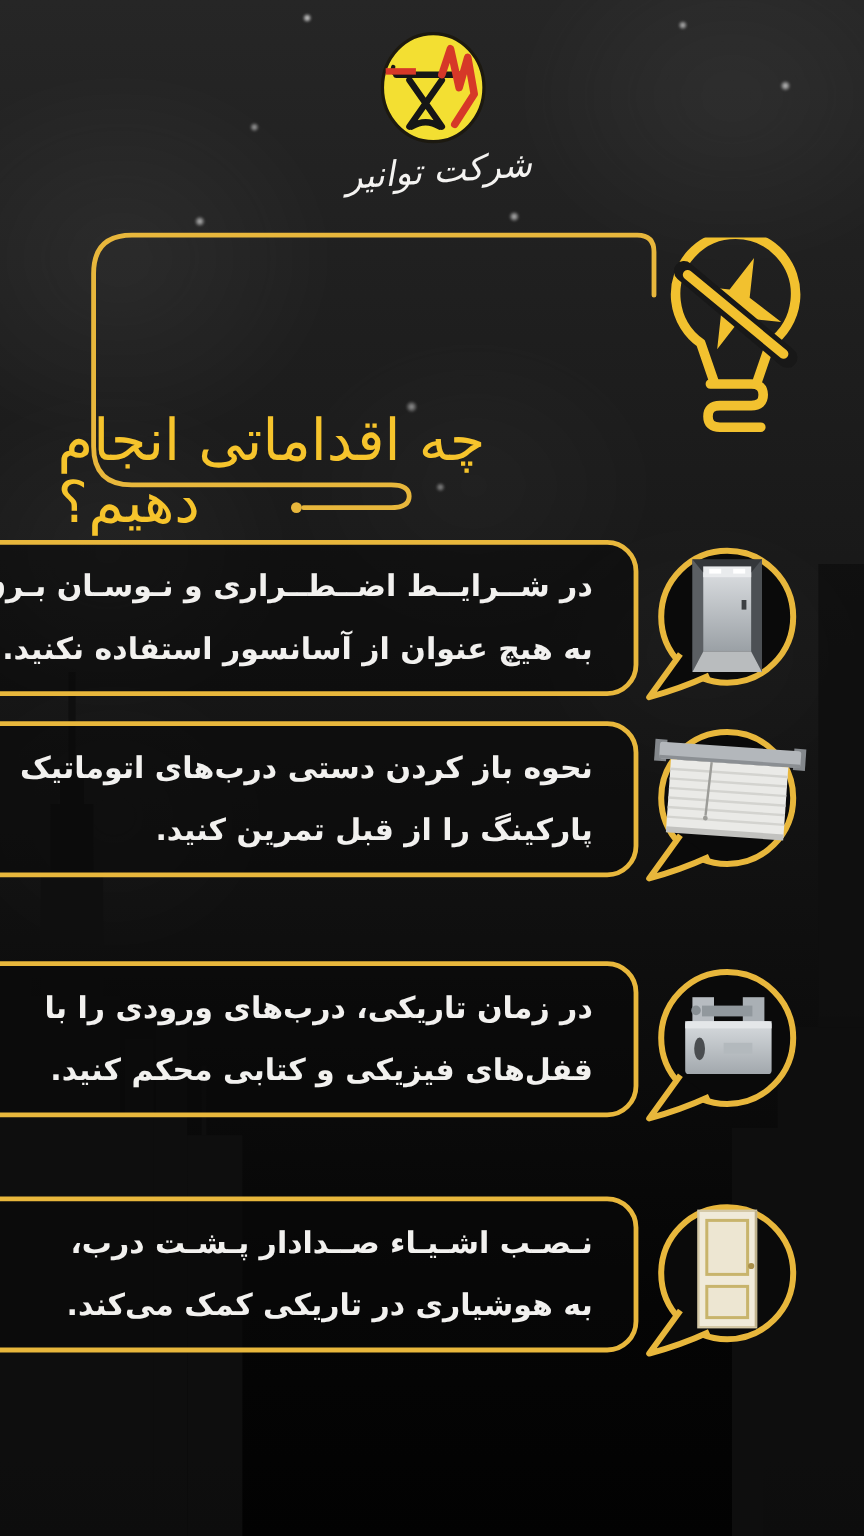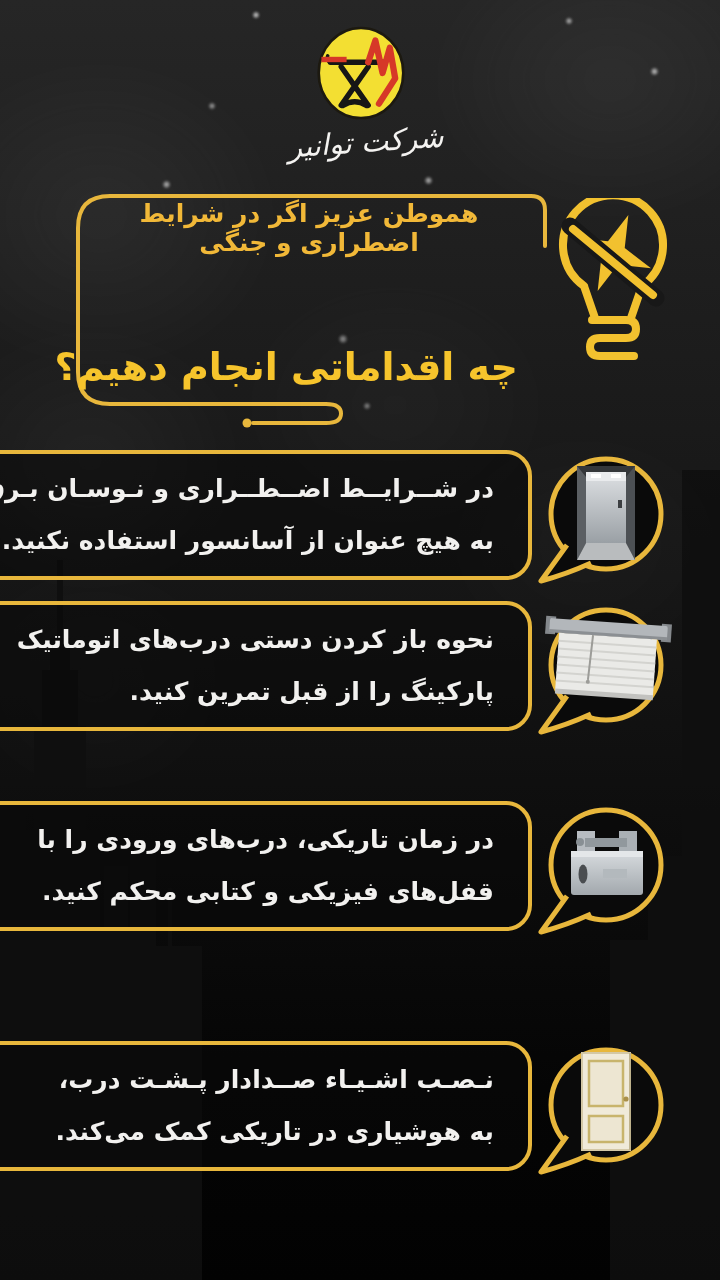--- a/index.html
+++ b/index.html
@@ -33,22 +33,22 @@
   .h-line1{
     position:absolute;left:78px;top:199px;width:462px;text-align:center;direction:rtl;
     color:#f1b838;font-size:25px;font-weight:bold;letter-spacing:0;
   }
   .h-title{
     position:absolute;left:70px;top:237px;width:470px;text-align:center;direction:rtl;
     color:var(--title-yellow);font-size:71px;font-weight:bold;letter-spacing:1px;line-height:100px;
     text-shadow:0 2px 0 rgba(0,0,0,0.35);
   }
   .h-sub{
-    position:absolute;left:48px;top:341px;width:470px;text-align:right;direction:rtl;
-    color:var(--title-yellow);font-size:38px;font-weight:bold;line-height:52px;
+    position:absolute;left:48px;top:341px;width:470px;text-align:left;direction:rtl;
+    color:var(--title-yellow);font-size:48px;font-weight:normal;line-height:52px;
   }
   
   .tip-card{position:absolute;left:0;width:720px;height:130px;}
   .card-box{
     position:absolute;left:-30px;top:0;width:562px;height:130px;
     border:4px solid var(--yellow);border-radius:26px;background:var(--card-bg);
     display:flex;flex-direction:column;justify-content:center;
     padding:0 34px 0 20px;direction:rtl;text-align:right;
   }
   .card-box p{color:var(--white);font-size:25px;font-weight:bold;line-height:52px;white-space:nowrap;}
@@ -124,21 +124,20 @@
   <svg style="position:absolute;left:548px;top:198px;" width="130" height="170" viewBox="0 0 130 170">
     <path d="M 36,88 A 50 50 0 1 1 94,88 L 83,120 M 36,88 L 47,120" fill="none" stroke="#f2c12f" stroke-width="8" stroke-linecap="round"></path>
     <path d="M 44,122 L 78,122 Q 88,122 88,131 Q 88,140 78,140 L 52,140 Q 42,140 42,149 Q 42,158 52,158 L 86,158" fill="none" stroke="#f2c12f" stroke-width="8" stroke-linecap="round"></path>
     <g transform="rotate(22 65 55)">
       <polygon points="65,14 74,46 106,55 74,64 65,96 56,64 24,55 56,46" fill="#f2c12f"></polygon>
     </g>
     <line x1="22" y1="28" x2="108" y2="100" stroke="#181818" stroke-width="17" stroke-linecap="round"></line>
     <line x1="25" y1="31" x2="105" y2="97" stroke="#f2c12f" stroke-width="8" stroke-linecap="round"></line>
   </svg>
 
-  <div class="h-line1">هموطن عزیز اگر در شرایط اضطراری و جنگی</div>
   <div class="h-sub">چه اقداماتی انجام دهیم؟</div>
 
   <section class="tip-card" style="top:450px">
     <div class="card-box">
       <p>در شــرایــط اضــطــراری و نـوسـان بـرق،</p>
       <p>به هیچ عنوان از آسانسور استفاده نکنید.</p>
     </div>
     <svg class="bubble" style="top:-8px" viewBox="0 0 146 146">
       <circle cx="73" cy="72" r="55" fill="#0a0a0a" stroke="#e8b73c" stroke-width="5"></circle>
       <path d="M 34,103 L 8,139 Q 34,132 58,121" fill="#0a0a0a" stroke="#e8b73c" stroke-width="5" stroke-linejoin="round"></path>
@@ -212,21 +211,21 @@
         <rect x="52" y="45" width="42" height="9" fill="#91989d"></rect>
         <circle cx="47" cy="49" r="4" fill="#888f94"></circle>
         <rect x="38" y="58" width="72" height="44" rx="3" fill="url(#lock)"></rect>
         <rect x="38" y="58" width="72" height="6" fill="#e4e7e9"></rect>
         <ellipse cx="50" cy="81" rx="4.5" ry="9.5" fill="#4a4d50"></ellipse>
         <rect x="70" y="76" width="24" height="9" fill="#b3b9bd"></rect>
       </g>
     </svg>
   </section>
 
-  <section class="tip-card" style="top:1041px">
+  <section class="tip-card" style="top:997px">
     <div class="card-box">
       <p>نـصـب اشـیـاء صــدادار پـشـت درب،</p>
       <p>به هوشیاری در تاریکی کمک می‌کند.</p>
     </div>
     <svg class="bubble" style="top:-8px" viewBox="0 0 146 146">
       <circle cx="73" cy="72" r="55" fill="#0a0a0a" stroke="#e8b73c" stroke-width="5"></circle>
       <path d="M 34,103 L 8,139 Q 34,132 58,121" fill="#0a0a0a" stroke="#e8b73c" stroke-width="5" stroke-linejoin="round"></path>
       <g>
         <rect x="49" y="20" width="48" height="97" fill="#f0ead9" stroke="#d4c8a6" stroke-width="2"></rect>
         <rect x="56" y="28" width="34" height="45" fill="#ede6d2" stroke="#c8b46c" stroke-width="2.5"></rect>

